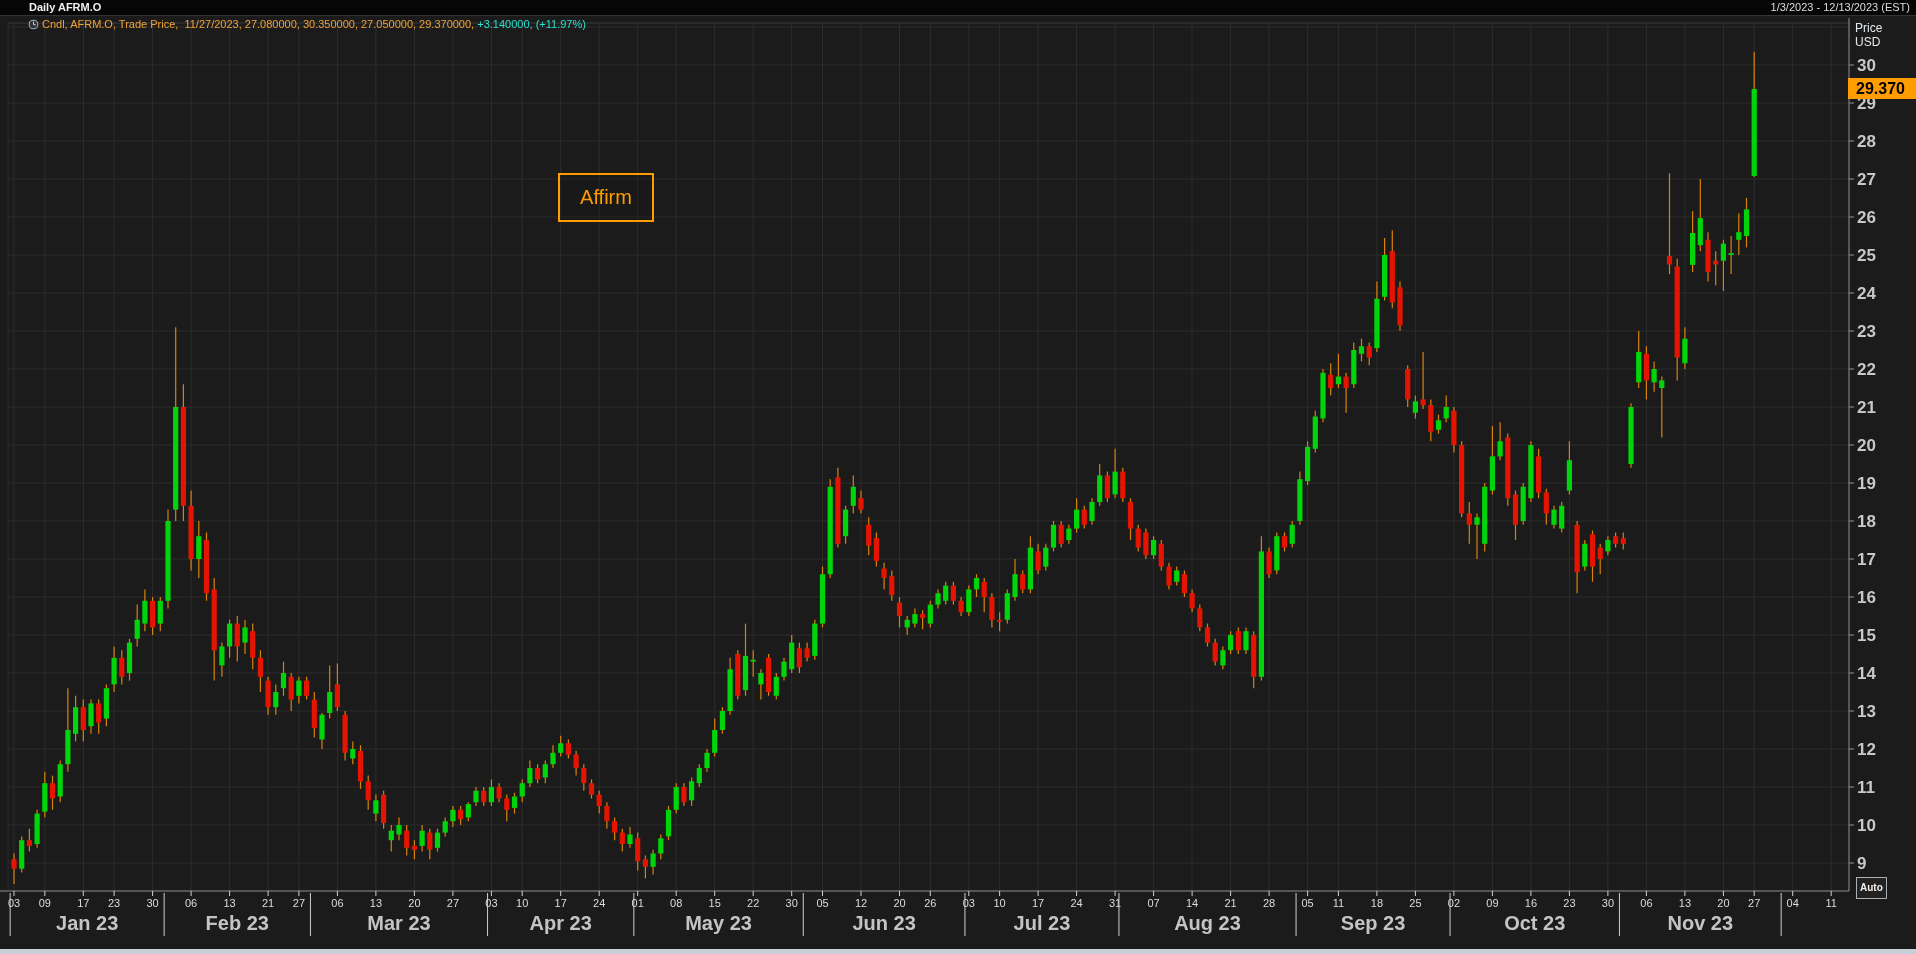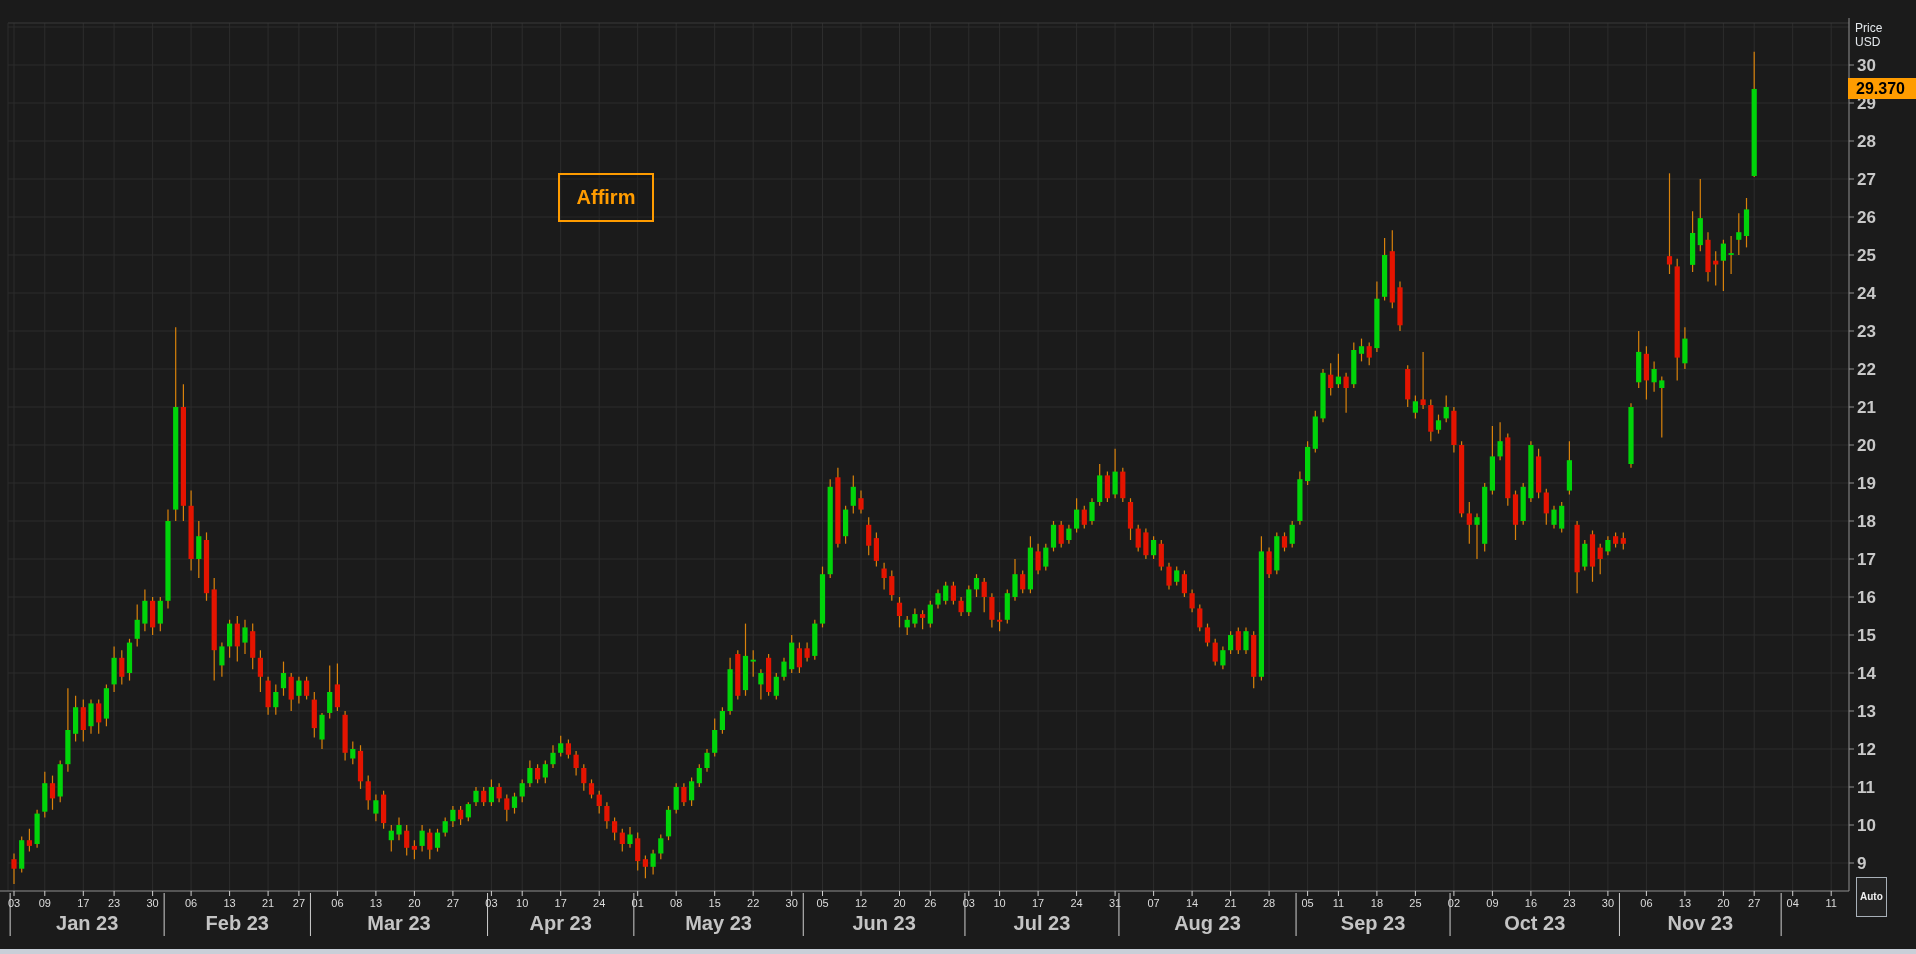--- a/index.html
+++ b/index.html
@@ -15,33 +15,37 @@
   #legend svg{vertical-align:-2px;margin-right:3px;}
   #legend .main{color:#f0a236;}
   #legend .chg{color:#2ddfcd;}
   
   #plot{position:absolute;left:0;top:0;}
   
   #axis-title{position:absolute;left:1855px;top:21px;color:#e4e8ec;font-weight:normal;font-size:12px;line-height:14px;}
   #price-badge{position:absolute;left:1848px;top:78px;width:68px;height:21px;background:#ff9c00;
                color:#000;font-weight:bold;font-size:16px;line-height:21px;padding-left:8px;box-sizing:border-box;}
   #auto-box{position:absolute;left:1856px;top:877px;border:1px solid #a8b0b8;background:#222;
-            color:#f0f0f0;font-weight:bold;font-size:10px;line-height:12px;padding:13px 3px;}
+            color:#f0f0f0;font-weight:bold;font-size:10px;line-height:12px;padding:4px 3px;}
   
   #affirm-box{position:absolute;left:558px;top:173px;width:96px;height:49px;border:2px solid #ff9c00;
               background:rgba(20,20,20,.25);box-sizing:border-box;display:flex;align-items:center;justify-content:center;}
-  #affirm-box span{color:#ff9c00;font-weight:bold;font-size:20px;}
+  #affirm-box span{color:#ff9c00;font-weight:normal;font-size:20px;}
   
   #bottom-strip{position:absolute;left:0;top:949px;width:1916px;height:5px;background:#c9cfd8;}
 </style>
 </head>
 <body>
 
 <div id="app">
 
+  <div id="titlebar">
+    <span class="t">Daily AFRM.O</span>
+    <span class="r">1/3/2023 - 12/13/2023 (EST)</span>
+  </div>
 
   <svg id="plot" width="1916" height="954">
       <g>
         <line x1="8" y1="863" x2="1849" y2="863" stroke="#2d2d2d" stroke-width="1"></line>
         <line x1="8" y1="825" x2="1849" y2="825" stroke="#2d2d2d" stroke-width="1"></line>
         <line x1="8" y1="787" x2="1849" y2="787" stroke="#2d2d2d" stroke-width="1"></line>
         <line x1="8" y1="749" x2="1849" y2="749" stroke="#2d2d2d" stroke-width="1"></line>
         <line x1="8" y1="711" x2="1849" y2="711" stroke="#2d2d2d" stroke-width="1"></line>
         <line x1="8" y1="673" x2="1849" y2="673" stroke="#2d2d2d" stroke-width="1"></line>
         <line x1="8" y1="635" x2="1849" y2="635" stroke="#2d2d2d" stroke-width="1"></line>
@@ -740,20 +744,26 @@
         <text x="1754.2" y="907" fill="#dcdcdc" font-size="11px" text-anchor="middle" font-family="&quot;Liberation Sans&quot;,sans-serif">27</text>
         <text x="1700.3" y="930" fill="#c4c4c4" font-size="20px" font-weight="bold" text-anchor="middle" font-family="&quot;Liberation Sans&quot;,sans-serif">Nov 23</text>
         <line x1="1781.15" y1="893" x2="1781.15" y2="936" stroke="#cfcfcf" stroke-width="1"></line>
         <line x1="1792.7" y1="891" x2="1792.7" y2="896" stroke="#cfcfcf" stroke-width="1"></line>
         <text x="1792.7" y="907" fill="#dcdcdc" font-size="11px" text-anchor="middle" font-family="&quot;Liberation Sans&quot;,sans-serif">04</text>
         <line x1="1831.2" y1="891" x2="1831.2" y2="896" stroke="#cfcfcf" stroke-width="1"></line>
         <text x="1831.2" y="907" fill="#dcdcdc" font-size="11px" text-anchor="middle" font-family="&quot;Liberation Sans&quot;,sans-serif">11</text>
       </g>
     </svg>
 
+  <div id="legend"><svg width="11" height="11" viewBox="0 0 11 11">
+        <circle cx="5.5" cy="5.5" r="4.8" fill="#cfd4da"></circle>
+        <circle cx="5.5" cy="5.5" r="4.0" fill="#30343a"></circle>
+        <line x1="5.5" y1="5.5" x2="5.5" y2="2.6" stroke="#cfd4da" stroke-width="1"></line>
+        <line x1="5.5" y1="5.5" x2="7.7" y2="5.9" stroke="#cfd4da" stroke-width="1"></line>
+      </svg><span class="main">Cndl, AFRM.O, Trade Price,  11/27/2023, 27.080000, 30.350000, 27.050000, 29.370000, </span><span class="chg">+3.140000, (+11.97%)</span></div>
 
   <div id="axis-title">
     <div>Price</div>
     <div>USD</div>
   </div>
 
   <div id="price-badge">29.370</div>
 
   <div id="auto-box">Auto</div>
 

